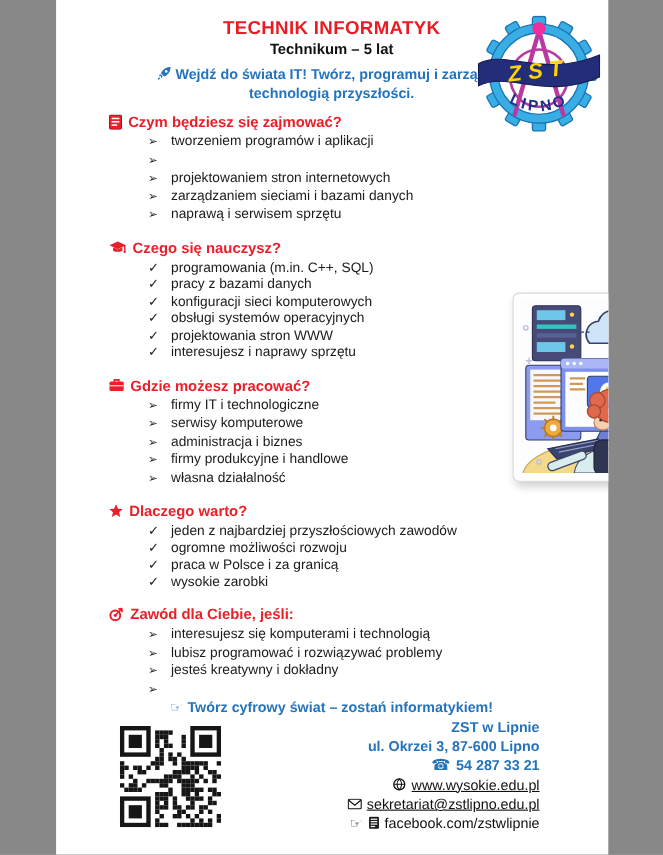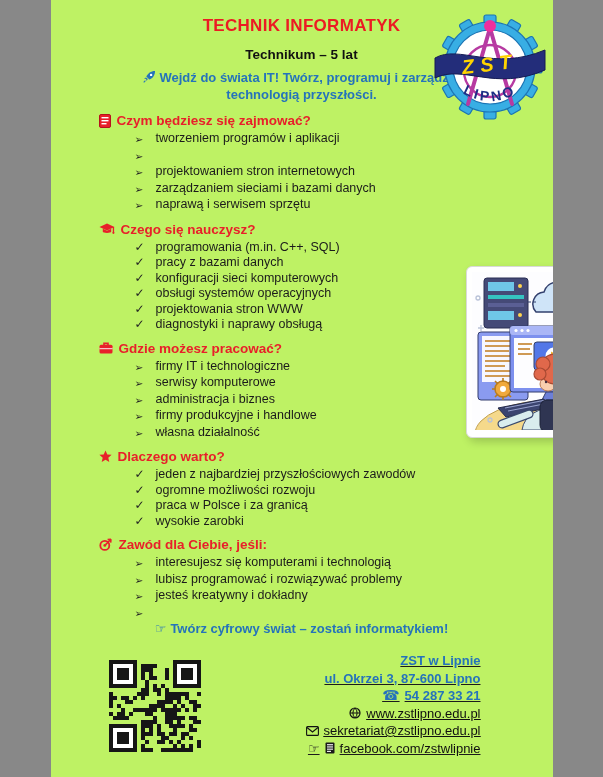--- a/index.html
+++ b/index.html
@@ -1,33 +1,33 @@
 <!DOCTYPE html>
 <html lang="pl"><head>
 <meta charset="utf-8">
 <style>
   html,body{margin:0;padding:0;background:#888;}
   .page{
-    width:502px;height:777px;background:#bef264;position:relative;margin:0 auto;
+    width:502px;height:777px;background:#ffffff;position:relative;margin:0 auto;
     font-family:"Liberation Sans","DejaVu Sans",sans-serif;color:#1b1b1b;overflow:hidden;
   }
   
   .header{padding-top:16px;text-align:center;}
   .title{font-size:17px;font-weight:bold;color:#ec1b23;letter-spacing:.3px;line-height:20px;}
-  .subtitle{font-size:13.5px;font-weight:bold;color:#111;line-height:16px;margin-top:11px;}
+  .subtitle{font-size:13.5px;font-weight:bold;color:#111;line-height:16px;margin-top:1px;}
   .intro{
     font-size:13px;font-weight:bold;color:#2573bb;line-height:15.5px;
     width:368px;margin:7px auto 0 auto;
   }
   .intro .rocket{display:inline-block;vertical-align:-1px;margin-right:3px;}
   
   .logo{position:absolute;top:14px;right:6px;width:114px;height:110px;}
   
   .main{margin:10px 0 0 48px;width:390px;}
-  .sec{margin-top:7px;}
+  .sec{margin-top:13px;}
   .sec:first-child{margin-top:0;}
   .sec-head{font-size:13.5px;font-weight:bold;color:#e8202a;line-height:17px;display:flex;align-items:center;gap:6px;}
   .sec-icon{display:inline-flex;align-items:center;}
   .sec-list{list-style:none;margin:2px 0 0 0;padding:0 0 0 36px;}
   .sec-list li{display:flex;font-size:12.5px;line-height:15.5px;color:#1b1b1b;}
   .bullet{display:inline-block;width:21px;flex:0 0 21px;color:#222;}
   .bullet.arrow{font-size:10.5px;padding-top:1px;}
   .bullet.check{font-size:12px;}
   
   .illu-card{
@@ -36,21 +36,21 @@
     box-shadow:3px 4px 8px rgba(0,0,0,.18);
   }
   
   .tagline{
     text-align:center;font-size:13px;font-weight:bold;color:#2573bb;line-height:16px;
   }
   .tagline .hand{font-weight:normal;margin-right:4px;}
   
   .qr{position:absolute;left:58px;top:660px;width:96px;height:96px;}
   .contact{
-    position:absolute;right:72px;top:652px;text-align:center;font-size:13px;line-height:17.5px;text-decoration:underline;
+    position:absolute;right:62px;top:652px;text-align:center;font-size:13px;line-height:17.5px;
   }
   .contact .row{display:flex;justify-content:flex-end;align-items:center;gap:5px;}
   .contact .blue{color:#2573bb;font-weight:bold;}
   .contact a{color:#101010;text-decoration:underline;cursor:pointer;}
   .contact .plain{color:#101010;}
   .cicon{display:inline-flex;align-items:center;}
   .phone-glyph{color:#2573bb;font-size:14px;}
   .hand-glyph{font-size:13px;color:#222;}
 </style>
 </head>
@@ -191,21 +191,21 @@
           <li>
             <span class="bullet check">✓</span>
             <span>obsługi systemów operacyjnych</span>
           </li>
           <li>
             <span class="bullet check">✓</span>
             <span>projektowania stron WWW</span>
           </li>
           <li>
             <span class="bullet check">✓</span>
-            <span>diagnostyki i naprawy obsługą</span>
+            <span>interesujesz i naprawy sprzętu</span>
           </li>
         </ul>
       </section>
       <section class="sec">
         <div class="sec-head">
           <span class="sec-icon">
             <svg width="14" height="12" viewBox="0 0 14 12">
               <path d="M5,3 v-1.6 h4 V3" fill="none" stroke="#e8202a" stroke-width="1.6"></path>
               <rect x="0.5" y="2.8" width="13" height="8.7" rx="1.5" fill="#e8202a"></rect>
               <rect x="0.5" y="6.2" width="13" height="1" fill="#fff" opacity="0.9"></rect>
@@ -598,21 +598,21 @@
         <span class="cicon phone-glyph">☎</span>
         <span>54 287 33 21</span>
       </div>
     <div class="row">
         <span class="cicon">
           <svg width="12" height="12" viewBox="0 0 12 12">
             <circle cx="6" cy="6" r="5" fill="none" stroke="#111" stroke-width="1.2"></circle>
             <path d="M1 6 h10 M6 1 a7 7 0 0 1 0 10 M6 1 a7 7 0 0 0 0 10" fill="none" stroke="#111" stroke-width="1"></path>
           </svg>
         </span>
-        <a>www.zstlipno.edu.pl</a>
+        <a>www.wysokie.edu.pl</a>
       </div>
     <div class="row">
         <span class="cicon">
           <svg width="13" height="10" viewBox="0 0 13 10">
             <rect x="0.6" y="0.6" width="11.8" height="8.8" rx="1" fill="none" stroke="#111" stroke-width="1.1"></rect>
             <path d="M1 1.5 6.5 6 12 1.5" fill="none" stroke="#111" stroke-width="1.1"></path>
           </svg>
         </span>
         <a>sekretariat@zstlipno.edu.pl</a>
       </div>

